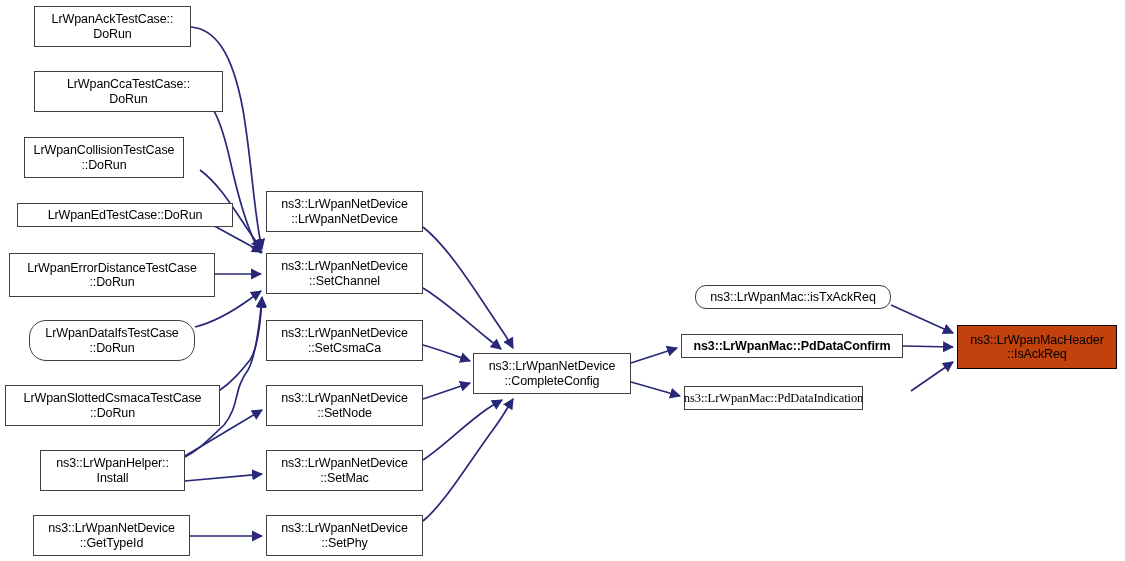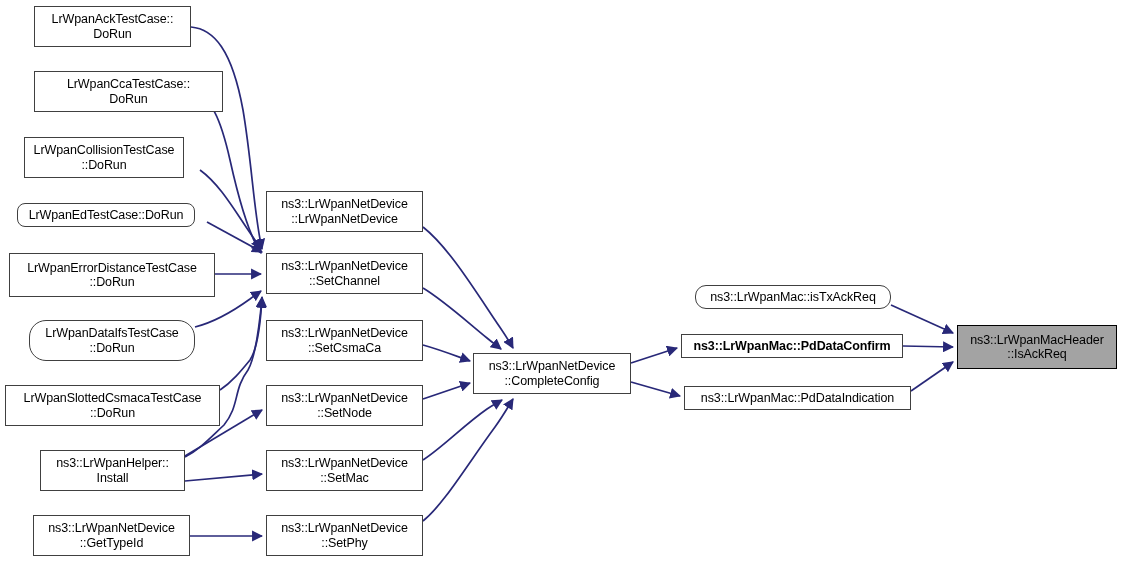--- a/index.html
+++ b/index.html
@@ -4,21 +4,21 @@
 <style>
   html,body{margin:0;padding:0;background:#ffffff;}
   body{font-family:"Liberation Sans","DejaVu Sans",sans-serif;}
   #canvas{position:relative;width:1125px;height:561px;background:#ffffff;overflow:hidden;}
   #edges{position:absolute;left:0;top:0;width:1125px;height:561px;}
   .node{position:absolute;box-sizing:border-box;background:#ffffff;
         border:1px solid #404040;display:flex;align-items:center;justify-content:center;
         text-align:center;line-height:1.15;color:#000000;font-size:12.5px;
         letter-spacing:-0.1px;}
   .node .lbl{display:block;padding:0 3px;white-space:pre-line;}
-  .node.current{background:#a3a3a3;border:1px solid #000000;}
+  .node.current{background:#c2410c;border:1px solid #000000;}
 </style>
 </head>
 <body>
 
 <div id="canvas">
 
   <svg id="edges" viewBox="0 0 1125 561" xmlns="http://www.w3.org/2000/svg">
     <defs>
       <marker id="arrow" viewBox="0 0 10 10" refX="9" refY="5" markerWidth="6.5" markerHeight="6.5" orient="auto-start-reverse">
         <path d="M 0 0 L 10 5 L 0 10 z" fill="#282878"></path>
@@ -56,21 +56,21 @@
 DoRun</span>
       </div>
       <div class="node" style="left: 34px; top: 71px; width: 189px; height: 41px;">
         <span class="lbl">LrWpanCcaTestCase::
 DoRun</span>
       </div>
       <div class="node" style="left: 24px; top: 137px; width: 160px; height: 41px;">
         <span class="lbl">LrWpanCollisionTestCase
 ::DoRun</span>
       </div>
-      <div class="node" style="left: 17px; top: 203px; width: 178px; height: 24px; border-radius: 8px;">
+      <div class="node" style="left: 17px; top: 203px; width: 216px; height: 24px;">
         <span class="lbl">LrWpanEdTestCase::DoRun</span>
       </div>
       <div class="node" style="left: 9px; top: 253px; width: 206px; height: 44px;">
         <span class="lbl">LrWpanErrorDistanceTestCase
 ::DoRun</span>
       </div>
       <div class="node" style="left: 29px; top: 320px; width: 166px; height: 41px; border-radius: 17px;">
         <span class="lbl">LrWpanDataIfsTestCase
 ::DoRun</span>
       </div>
@@ -113,21 +113,21 @@
       <div class="node" style="left: 473px; top: 353px; width: 158px; height: 41px;">
         <span class="lbl">ns3::LrWpanNetDevice
 ::CompleteConfig</span>
       </div>
       <div class="node" style="left: 695px; top: 285px; width: 196px; height: 24px; border-radius: 11px;">
         <span class="lbl">ns3::LrWpanMac::isTxAckReq</span>
       </div>
       <div class="node" style="left: 681px; top: 334px; width: 222px; height: 24px; font-weight: bold;">
         <span class="lbl">ns3::LrWpanMac::PdDataConfirm</span>
       </div>
-      <div class="node" style="left: 684px; top: 386px; width: 227px; height: 24px;">
+      <div class="node" style="left: 684px; top: 386px; width: 179px; height: 24px; font-family: Liberation Serif, serif;">
         <span class="lbl">ns3::LrWpanMac::PdDataIndication</span>
       </div>
       <div class="node current" style="left: 957px; top: 325px; width: 160px; height: 44px;">
         <span class="lbl">ns3::LrWpanMacHeader
 ::IsAckReq</span>
       </div>
     </div>
 
 </div>
 

